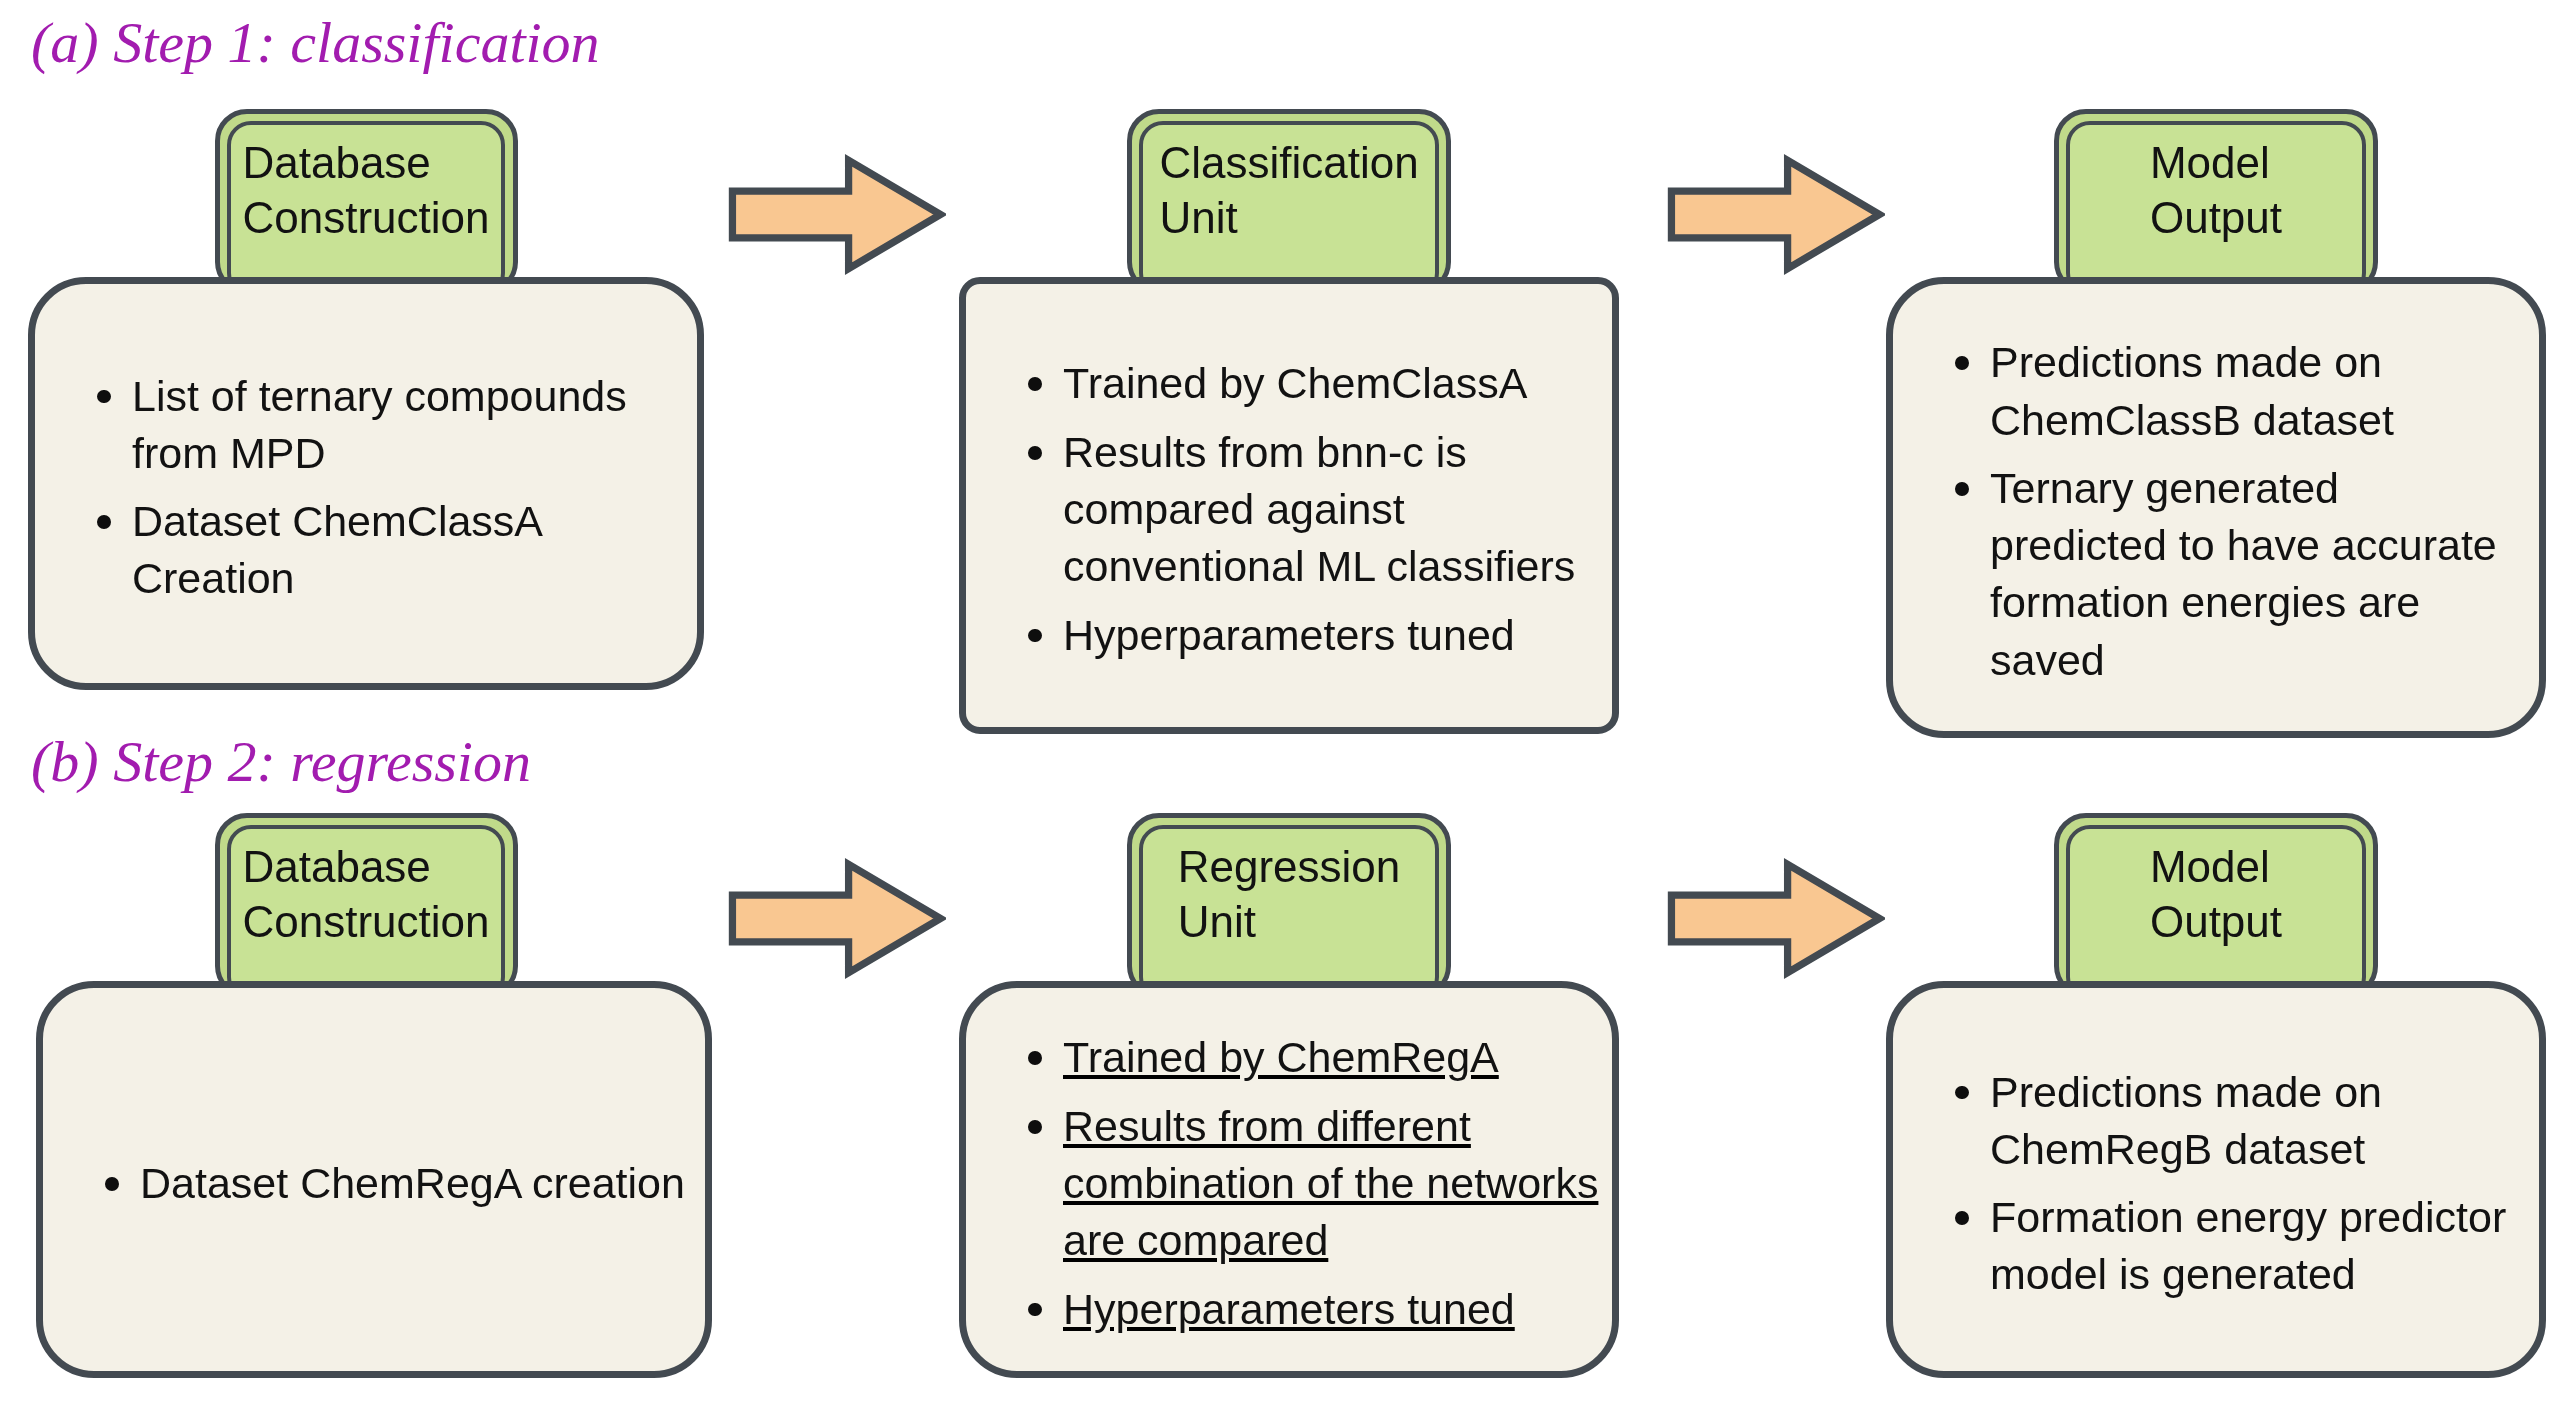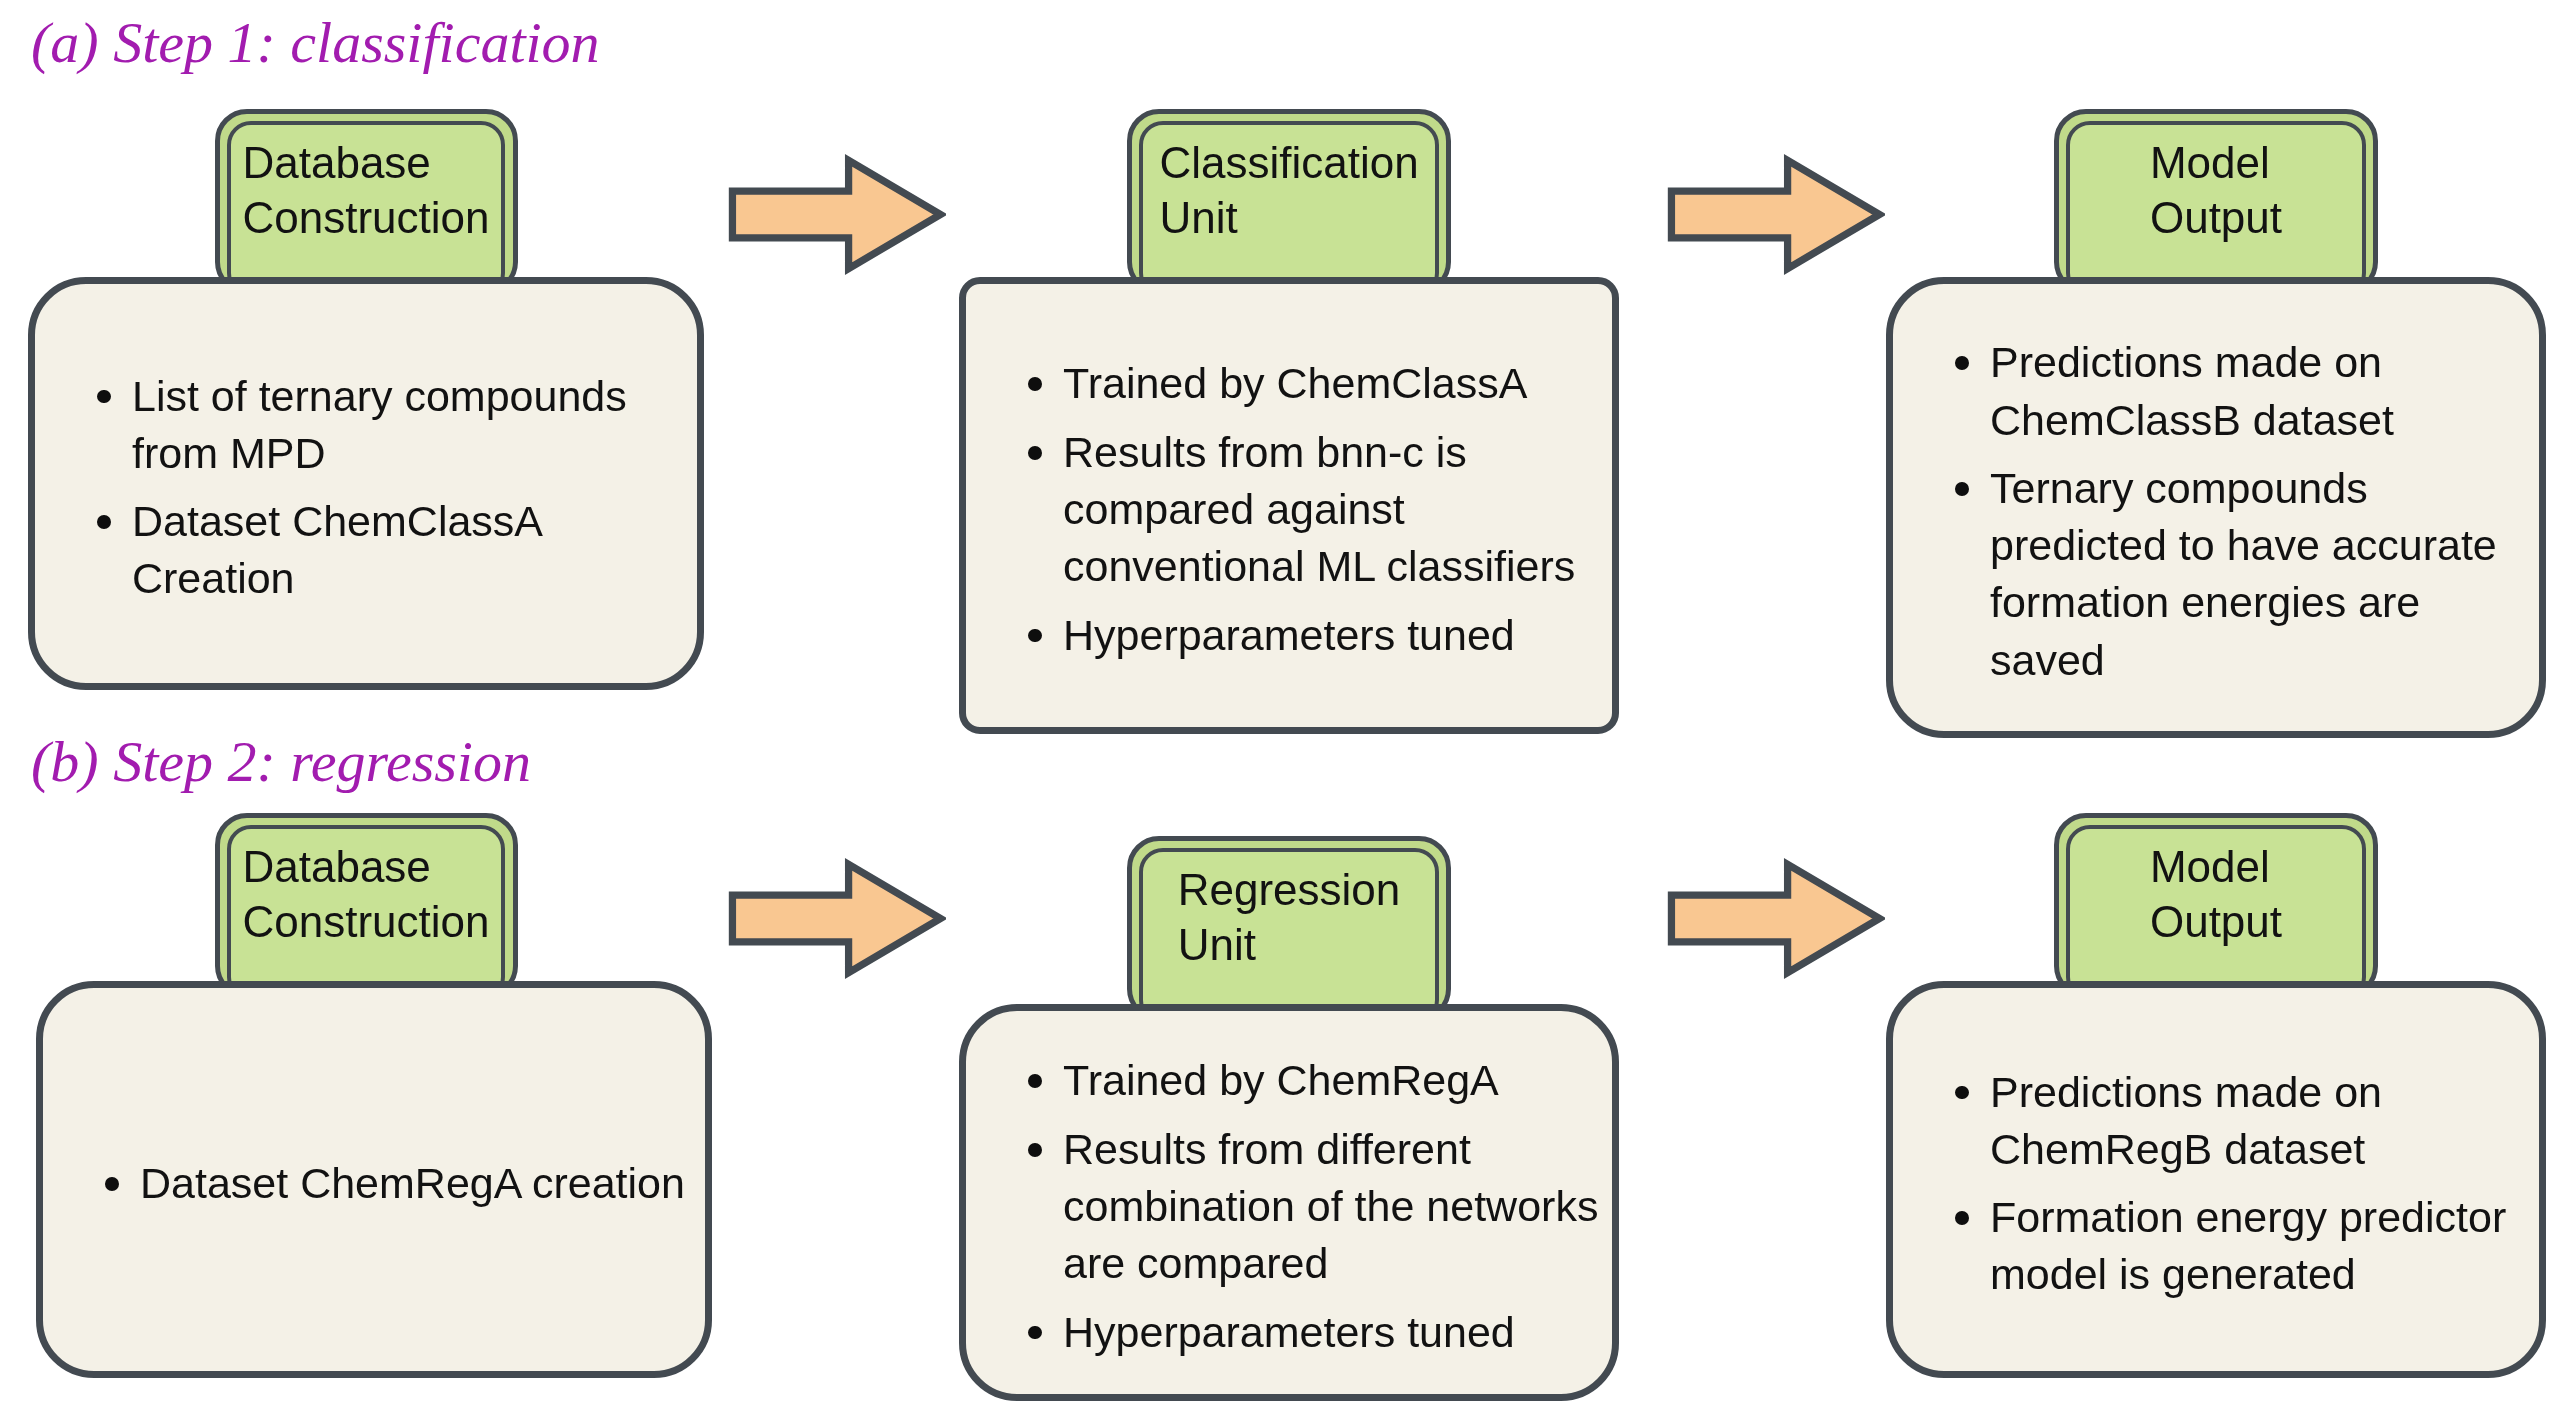--- a/index.html
+++ b/index.html
@@ -90,21 +90,21 @@
     width: 13.8px;
     height: 13.8px;
     border-radius: 50%;
     background: #0e0e0e;
   }
 
   #unit-a1 { left: 28px;   top: 109px;  width: 676px; }
   #unit-a2 { left: 959px; top: 109px;  width: 660px; }
   #unit-a3 { left: 1886px; top: 109px;  width: 660px; }
   #unit-b1 { left: 28px;   top: 813px; width: 676px; }
-  #unit-b2 { left: 959px; top: 836px; width: 660px; }
+  #unit-b2 { left: 959px; top: 813px; width: 660px; text-decoration: underline; }
   #unit-b3 { left: 1886px; top: 813px; width: 660px; }
 
   #unit-a1 .box { height: 413px; }
   #unit-a2 .box { height: 457px; border-radius: 21px; }
   #unit-a3 .box { height: 461px; }
   #unit-b1 .box { height: 397px; margin-left: 8px; }
   #unit-b2 .box { height: 397px; }
   #unit-b3 .box { height: 397px; }
 
   .arrow { position: absolute; width: 219px; height: 121px; }
@@ -165,21 +165,21 @@
 </div>
 
 <div id="unit-a3" class="unit">
   <div class="tab tab-w-wide">
     <div class="tab-inner">Model
 Output</div>
   </div>
   <div class="box">
     <ul>
       <li>Predictions made on ChemClassB dataset</li>
-      <li>Ternary compounds predicted to have accurate formation energies are saved</li>
+      <li>Ternary generated predicted to have accurate formation energies are saved</li>
     </ul>
   </div>
 </div>
 
 <div id="title-b" class="section-title">(b) Step 2: regression</div>
 
 <div id="unit-b1" class="unit">
   <div class="tab tab-w-construction">
     <div class="tab-inner">Database
 Construction</div>

